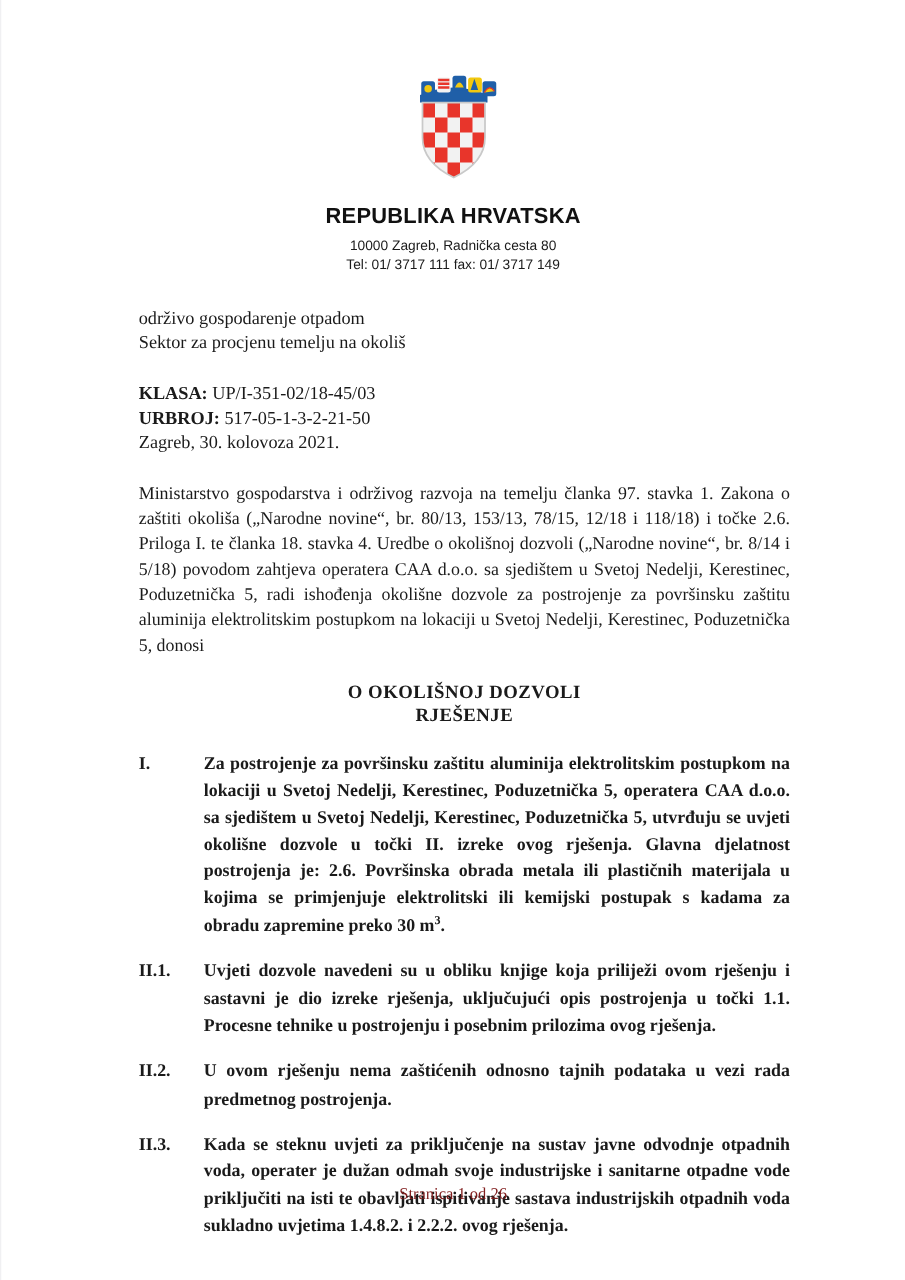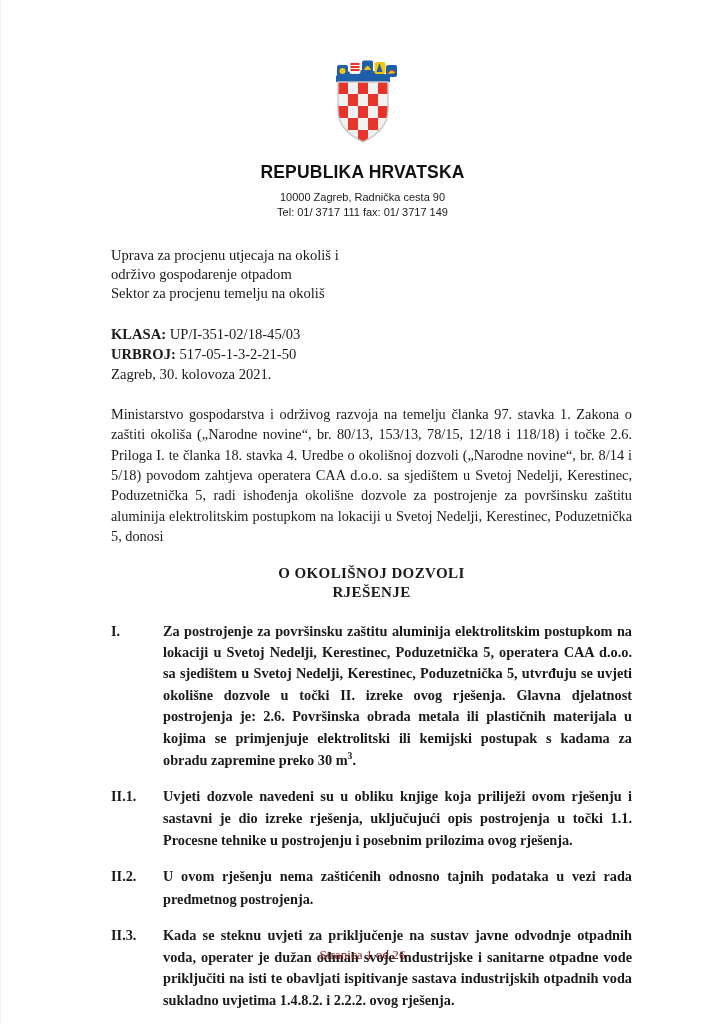--- a/index.html
+++ b/index.html
@@ -173,29 +173,28 @@
           <rect x="18" y="78" width="10" height="14"></rect>
             <rect x="38" y="78" width="10" height="14"></rect>
             <rect x="58" y="78" width="10" height="14"></rect>
         </g>
       </g>
       <path d="M18 30 L68 30 L68 58 Q68 78 43 90 Q18 78 18 58 Z" fill="none" stroke="#c9c9c9" stroke-width="1.4"></path>
     </svg>
 
     <div class="country">REPUBLIKA HRVATSKA</div>
     <div class="addr">
-      <div>10000 Zagreb, Radnička cesta 90</div>
+      <div>10000 Zagreb, Radnička cesta 80</div>
       <div>Tel: 01/ 3717 111   fax: 01/ 3717 149</div>
     </div>
   </div>
 
   <div class="body-wrap">
 
     <div class="dept">
-      <div>Uprava za procjenu utjecaja na okoliš i</div>
       <div>održivo gospodarenje otpadom</div>
       <div>Sektor za procjenu temelju na okoliš</div>
     </div>
 
     <div class="refs">
       <div>
         <b>KLASA:</b>
         <span>UP/I-351-02/18-45/03</span>
       </div>
       <div>

